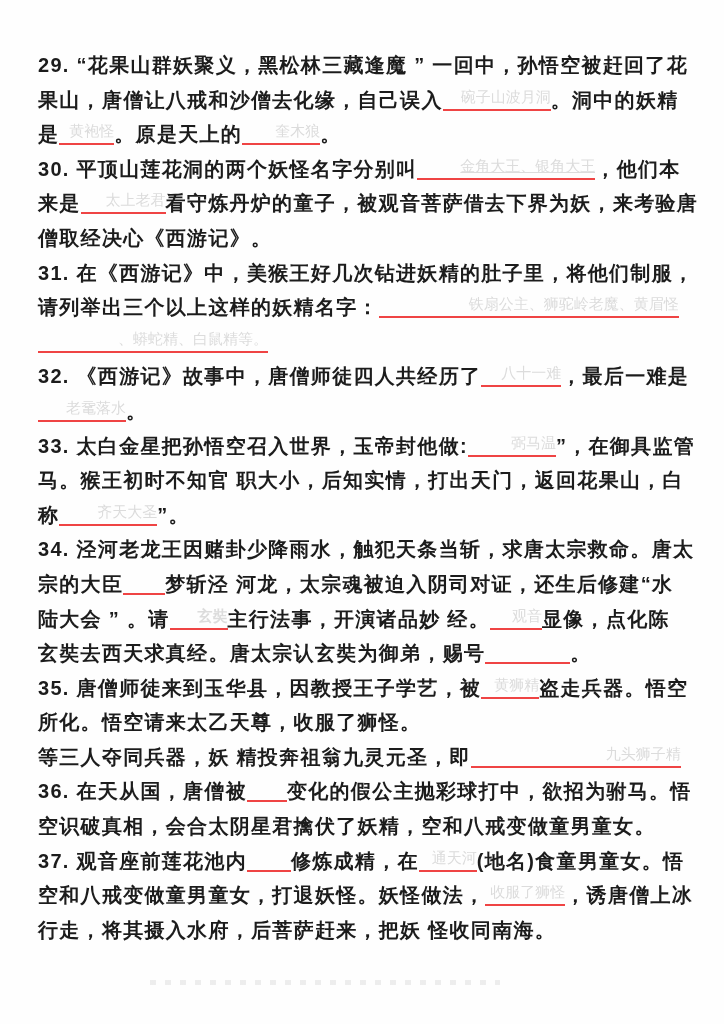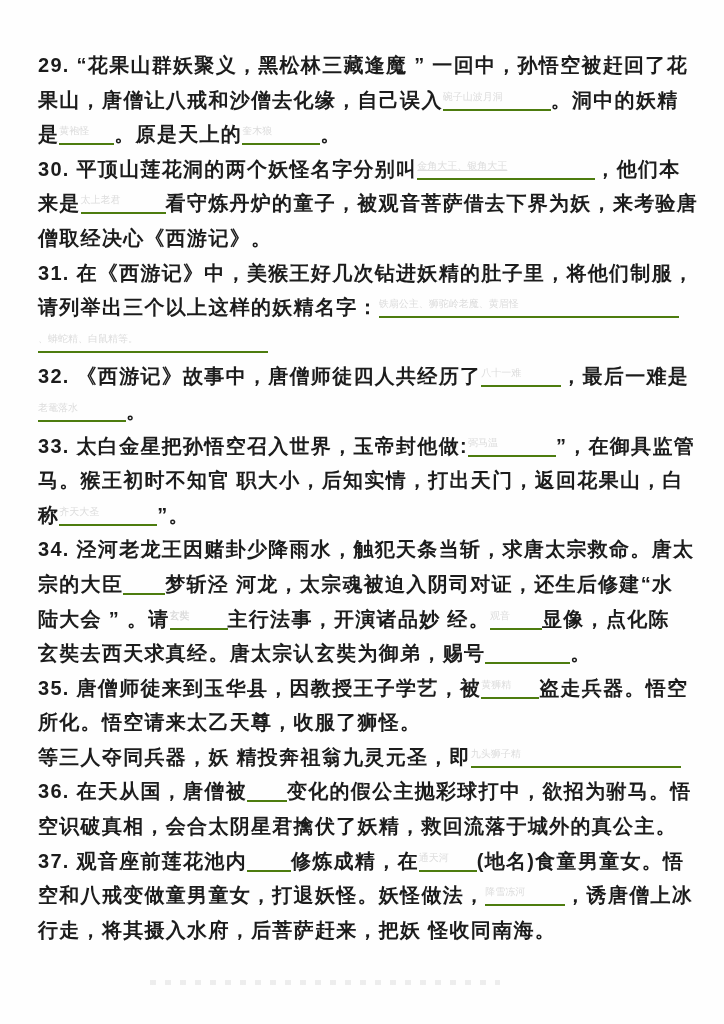--- a/index.html
+++ b/index.html
@@ -23,25 +23,25 @@
     white-space:nowrap;
     font-weight:600;
   }
   .t{vertical-align:baseline;}
   .blank{
     display:inline-block;
     box-sizing:border-box;
     height:26px;
     line-height:24px;
     vertical-align:-4px;
-    border-bottom:2px solid #4d7c0f;
-    text-align:left;
+    border-bottom:2px solid #ef4444;
+    text-align:right;
     overflow:hidden;
     white-space:nowrap;
-    font-size:10px;
+    font-size:15px;
     letter-spacing:0;
     color:#dcdcdc;
     font-weight:400;
   }
   .footer-smudge{
     position:absolute;
     left:150px;top:980px;
     width:350px;height:5px;
     background:repeating-linear-gradient(90deg,#e9e9e9 0 6px,transparent 6px 15px);
     opacity:.8;
@@ -67,19 +67,19 @@
       <div class="line"><span class="t">马。猴王初时不知官 职大小，后知实情，打出天门，返回花果山，白</span></div>
       <div class="line"><span class="t">称</span><span class="blank" style="width: 98px;">齐天大圣</span><span class="t">”。</span></div>
       <div class="line"><span class="t">34. 泾河老龙王因赌卦少降雨水，触犯天条当斩，求唐太宗救命。唐太</span></div>
       <div class="line"><span class="t">宗的大臣</span><span class="blank" style="width: 42px;"></span><span class="t">梦斩泾 河龙，太宗魂被迫入阴司对证，还生后修建“水</span></div>
       <div class="line"><span class="t">陆大会 ” 。请</span><span class="blank" style="width: 58px; font-weight: bold;">玄奘</span><span class="t">主行法事，开演诸品妙 经。</span><span class="blank" style="width: 52px;">观音</span><span class="t">显像，点化陈</span></div>
       <div class="line"><span class="t">玄奘去西天求真经。唐太宗认玄奘为御弟，赐号</span><span class="blank" style="width: 85px;"></span><span class="t">。</span></div>
       <div class="line"><span class="t">35. 唐僧师徒来到玉华县，因教授王子学艺，被</span><span class="blank" style="width: 58px;">黄狮精</span><span class="t">盗走兵器。悟空</span></div>
       <div class="line"><span class="t">所化。悟空请来太乙天尊，收服了狮怪。</span></div>
       <div class="line"><span class="t">等三人夺同兵器，妖 精投奔祖翁九灵元圣，即</span><span class="blank" style="width: 210px;">九头狮子精</span></div>
       <div class="line"><span class="t">36. 在天从国，唐僧被</span><span class="blank" style="width: 40px;"></span><span class="t">变化的假公主抛彩球打中，欲招为驸马。悟</span></div>
-      <div class="line"><span class="t">空识破真相，会合太阴星君擒伏了妖精，救回流落于城外的真公主。</span></div>
+      <div class="line"><span class="t">空识破真相，会合太阴星君擒伏了妖精，空和八戒变做童男童女。</span></div>
       <div class="line"><span class="t">37. 观音座前莲花池内</span><span class="blank" style="width: 44px;"></span><span class="t">修炼成精，在</span><span class="blank" style="width: 58px;">通天河</span><span class="t">(地名)食童男童女。悟</span></div>
-      <div class="line"><span class="t">空和八戒变做童男童女，打退妖怪。妖怪做法，</span><span class="blank" style="width: 80px;">降雪冻河</span><span class="t">，诱唐僧上冰</span></div>
+      <div class="line"><span class="t">空和八戒变做童男童女，打退妖怪。妖怪做法，</span><span class="blank" style="width: 80px;">收服了狮怪</span><span class="t">，诱唐僧上冰</span></div>
       <div class="line"><span class="t">行走，将其摄入水府，后菩萨赶来，把妖 怪收同南海。</span></div>
     </div>
   <div class="footer-smudge"></div>
 </div>
 
 </body></html>

